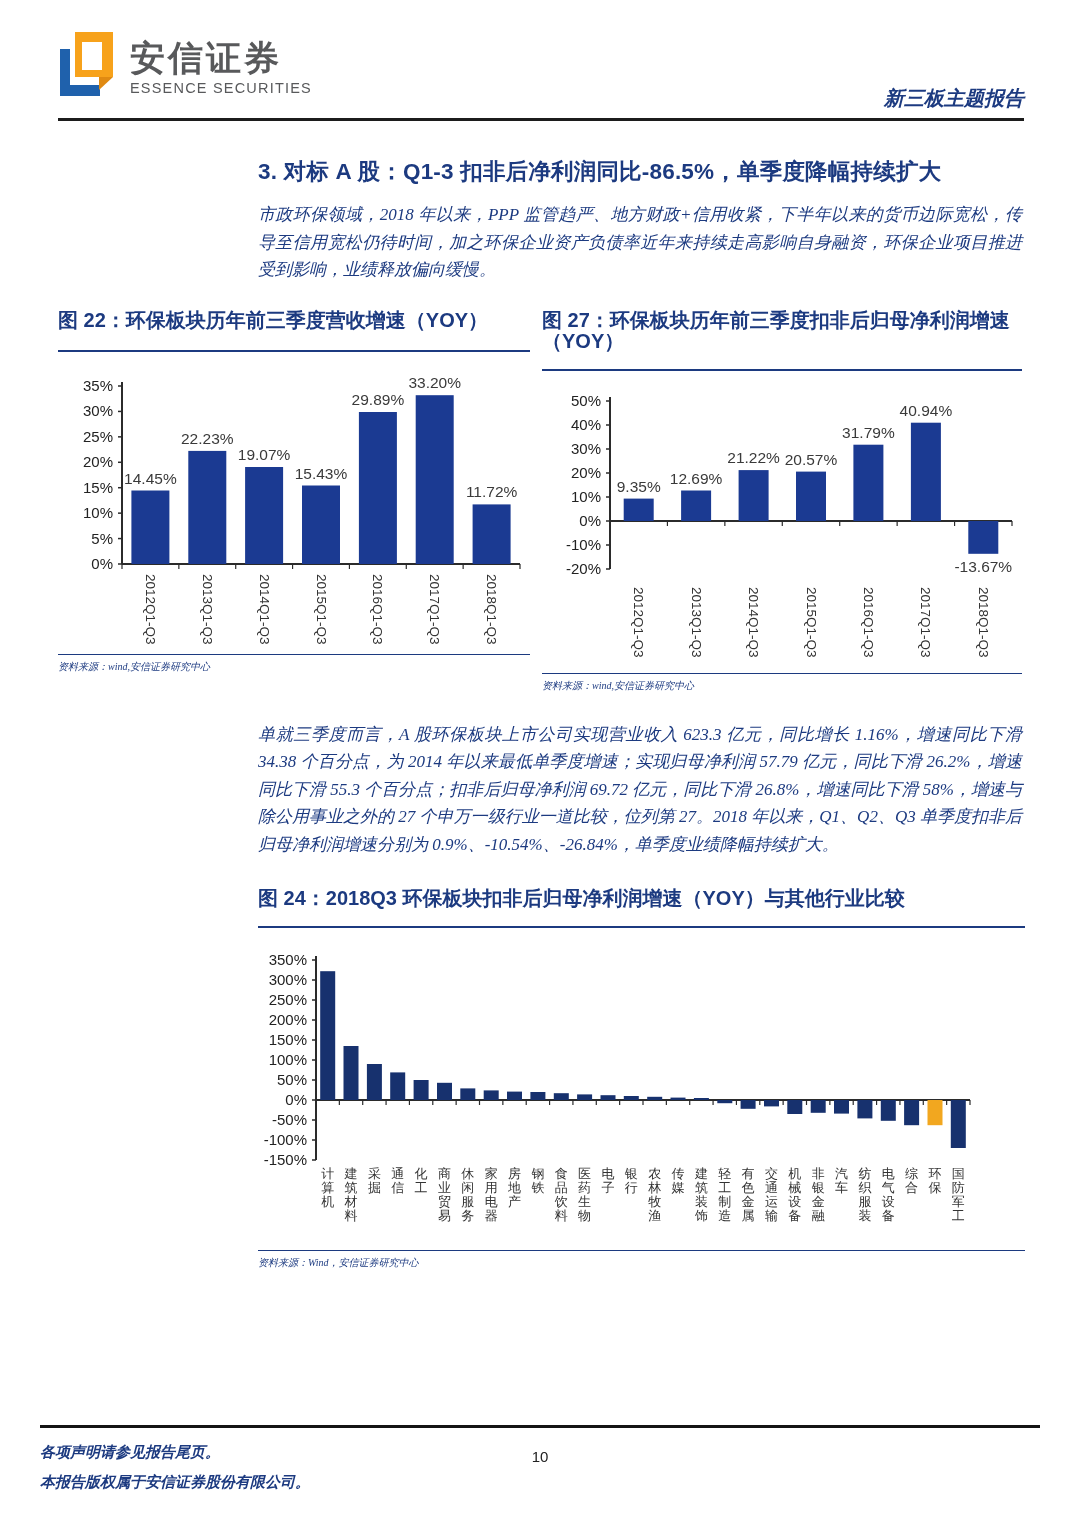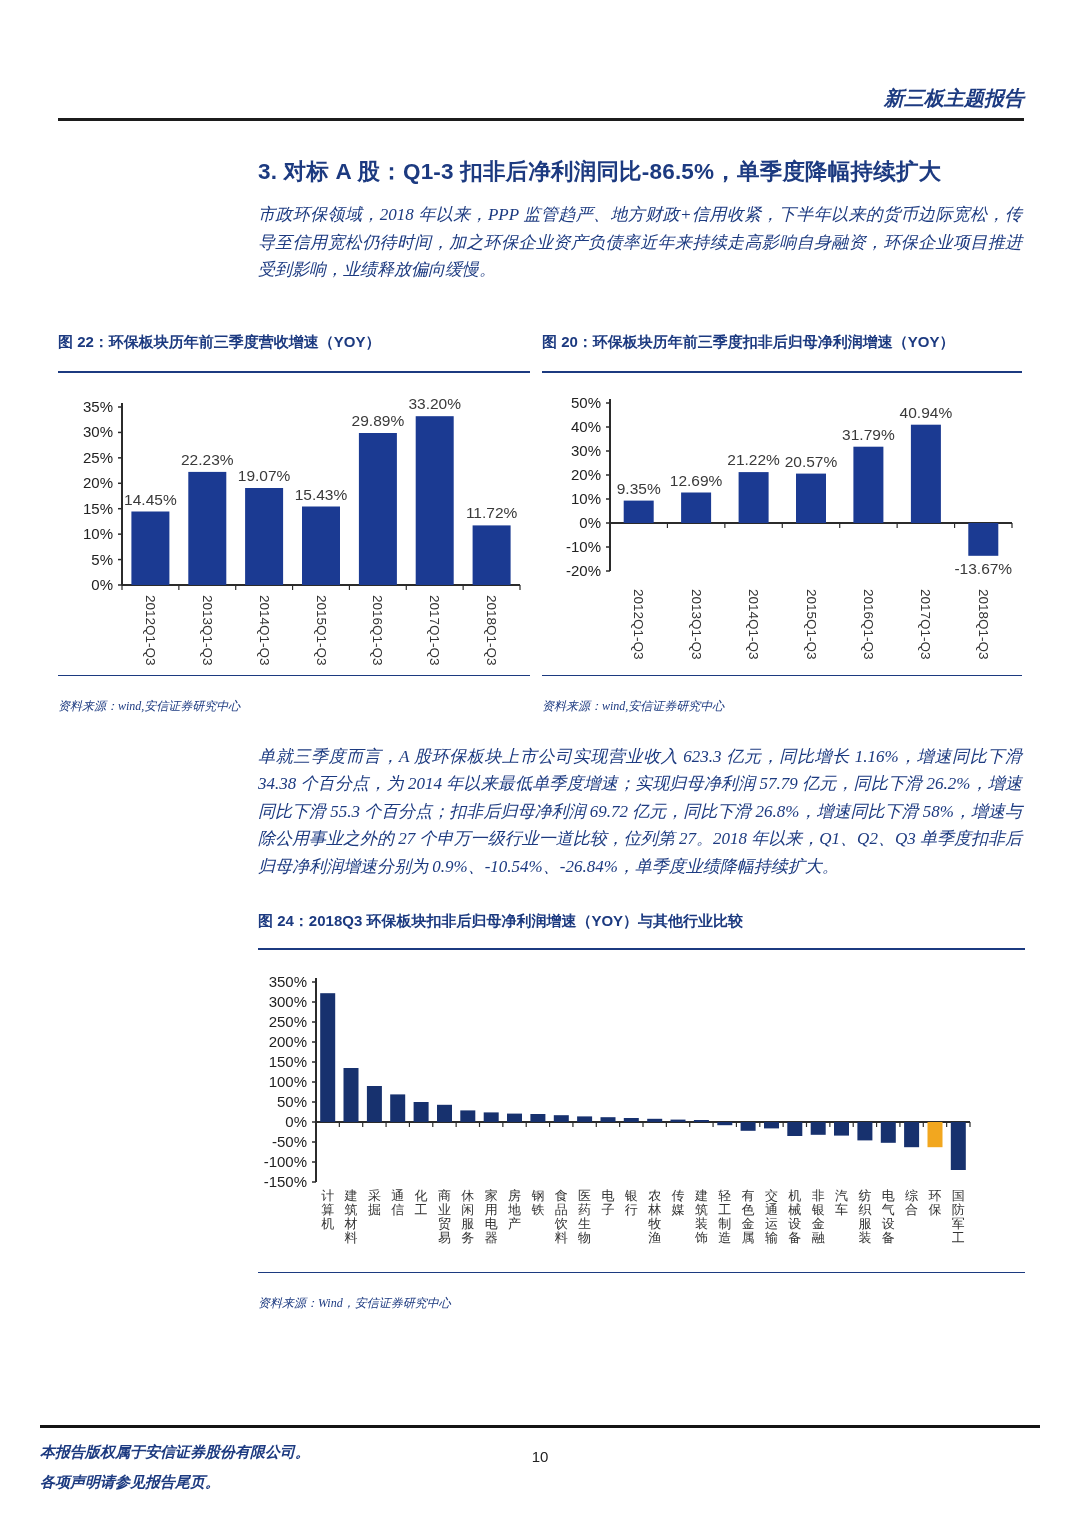--- a/index.html
+++ b/index.html
@@ -16,41 +16,56 @@
   
   .main{position:absolute;top:148px;left:58px;width:964px;}
   .section-title{margin:8px 0 14px 200px;color:#1c3a80;font-size:22.5px;font-weight:bold;letter-spacing:0.2px;}
   .para{margin:0 0 0 200px;width:764px;color:#1c3a80;font-size:17px;line-height:27.5px;text-align:justify;
         font-family:"Liberation Serif","DejaVu Serif",serif;font-style:italic;}
   .fig-row{display:flex;justify-content:space-between;margin-top:26px;}
   .figure{display:block;margin:0;}
   .fig22{width:472px;}
   .fig23{width:480px;}
   .fig24{width:767px;margin-left:200px;margin-top:30px;}
-  .fig-title{color:#1c3a80;font-size:15px;font-weight:bold;line-height:21px;
+  .fig-title{color:#1c3a80;font-size:20px;font-weight:bold;line-height:21px;
              border-bottom:2px solid #1c3a80;padding-bottom:17px;min-height:42px;box-sizing:border-box;
-             display:flex;align-items:flex-start;margin-top:21px;}
+             display:flex;align-items:flex-start;}
   .fig24 .fig-title{min-height:30px;}
   .chart{margin-top:16px;}
-  .fig-source{border-top:1.5px solid #1c3a80;margin-top:0;padding-top:22px;color:#1c3a80;font-size:12px;
+  .fig-source{border-top:1.5px solid #1c3a80;margin-top:0;padding-top:5px;color:#1c3a80;font-size:10px;
               font-family:"Liberation Serif","DejaVu Serif",serif;font-style:italic;}
   .p2{margin-top:28px;}
   
   .footer{position:absolute;left:40px;right:40px;bottom:30px;border-top:3px solid #141414;padding-top:9px;}
   .footer-lines{color:#1c3a80;font-size:15px;line-height:30px;
                 font-family:"Liberation Serif","DejaVu Serif",serif;font-style:italic;font-weight:600;}
   .page-number{position:absolute;left:0;right:0;top:20px;text-align:center;color:#222;font-size:15px;
                font-family:"Liberation Sans",sans-serif;}
 </style>
 </head>
 <body>
 
 <div class="page">
 
   <div class="header">
+    <div class="logo">
+      <div class="logo-mark">
+        <svg width="58" height="66" viewBox="0 0 58 66">
+          <rect x="2" y="17" width="40" height="47" fill="#1f61ac"></rect>
+          <rect x="12" y="9" width="32" height="44" fill="#ffffff"></rect>
+          <rect x="17" y="0" width="38" height="45" fill="#f7a21b"></rect>
+          <polygon points="55,45 41,45 41,58" fill="#e08a12"></polygon>
+          <rect x="24" y="10" width="20" height="28" fill="#ffffff"></rect>
+        </svg>
+      </div>
+      <div class="logo-text">
+        <div class="cn">安信证券</div>
+        <div class="en">ESSENCE SECURITIES</div>
+      </div>
+    </div>
     <div class="report-type">新三板主题报告</div>
   </div>
 
   <div class="main">
     <h1 class="section-title">3. 对标 A 股：Q1-3 扣非后净利润同比-86.5%，单季度降幅持续扩大</h1>
     <p class="para">市政环保领域，2018 年以来，PPP 监管趋严、地方财政+信用收紧，下半年以来的货币边际宽松，传导至信用宽松仍待时间，加之环保企业资产负债率近年来持续走高影响自身融资，环保企业项目推进受到影响，业绩释放偏向缓慢。</p>
 
     <div class="fig-row">
       <figure class="figure fig22">
         <figcaption class="fig-title">图 22：环保板块历年前三季度营收增速（YOY）</figcaption>
@@ -99,21 +114,21 @@
               <text x="149.3" y="206" font-size="13.5" fill="#333" transform="rotate(90 149.3 206)" dominant-baseline="central">2013Q1-Q3</text>
               <text x="206.1" y="206" font-size="13.5" fill="#333" transform="rotate(90 206.1 206)" dominant-baseline="central">2014Q1-Q3</text>
               <text x="263.0" y="206" font-size="13.5" fill="#333" transform="rotate(90 263.0 206)" dominant-baseline="central">2015Q1-Q3</text>
               <text x="319.9" y="206" font-size="13.5" fill="#333" transform="rotate(90 319.9 206)" dominant-baseline="central">2016Q1-Q3</text>
               <text x="376.7" y="206" font-size="13.5" fill="#333" transform="rotate(90 376.7 206)" dominant-baseline="central">2017Q1-Q3</text>
               <text x="433.6" y="206" font-size="13.5" fill="#333" transform="rotate(90 433.6 206)" dominant-baseline="central">2018Q1-Q3</text>
             </svg></div>
         <div class="fig-source">资料来源：wind,安信证券研究中心</div>
       </figure>
       <figure class="figure fig23">
-        <figcaption class="fig-title">图 20：环保板块历年前三季度扣非后归母净利润增速（YOY）</figcaption>
+        <figcaption class="fig-title">图 27：环保板块历年前三季度扣非后归母净利润增速（YOY）</figcaption>
         <div class="chart"><svg xmlns="http://www.w3.org/2000/svg" width="480" height="282" font-family="'Liberation Sans','DejaVu Sans',sans-serif">
               <text x="59" y="19" text-anchor="end" font-size="15" fill="#222">50%</text>
               <line x1="64" y1="14" x2="68" y2="14" stroke="#2b2b2b" stroke-width="1.5"></line>
               <text x="59" y="43" text-anchor="end" font-size="15" fill="#222">40%</text>
               <line x1="64" y1="38" x2="68" y2="38" stroke="#2b2b2b" stroke-width="1.5"></line>
               <text x="59" y="67" text-anchor="end" font-size="15" fill="#222">30%</text>
               <line x1="64" y1="62" x2="68" y2="62" stroke="#2b2b2b" stroke-width="1.5"></line>
               <text x="59" y="91" text-anchor="end" font-size="15" fill="#222">20%</text>
               <line x1="64" y1="86" x2="68" y2="86" stroke="#2b2b2b" stroke-width="1.5"></line>
               <text x="59" y="115" text-anchor="end" font-size="15" fill="#222">10%</text>
@@ -336,19 +351,19 @@
             <text x="700.3" y="248" text-anchor="middle" font-size="13" fill="#333">防</text>
             <text x="700.3" y="262" text-anchor="middle" font-size="13" fill="#333">军</text>
             <text x="700.3" y="276" text-anchor="middle" font-size="13" fill="#333">工</text>
           </svg></div>
       <div class="fig-source">资料来源：Wind，安信证券研究中心</div>
     </figure>
   </div>
 
   <div class="footer">
     <div class="footer-lines">
+      <div>各项声明请参见报告尾页。</div>
       <div>本报告版权属于安信证券股份有限公司。</div>
-      <div>各项声明请参见报告尾页。</div>
     </div>
     <div class="page-number">10</div>
   </div>
 
 </div>
 
 </body></html>

